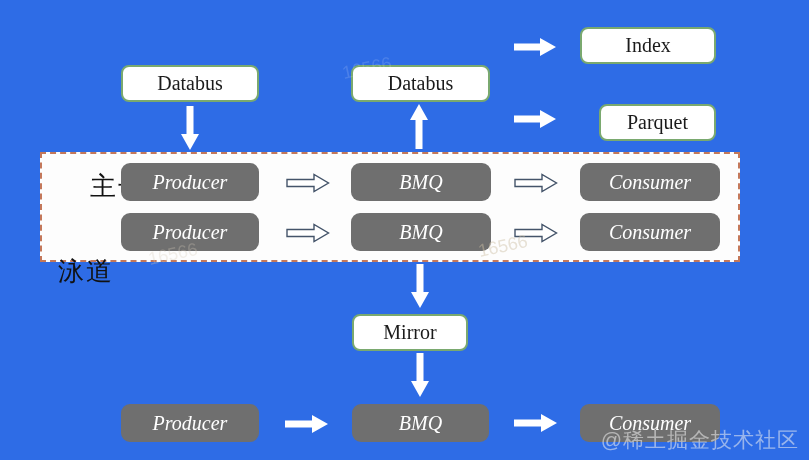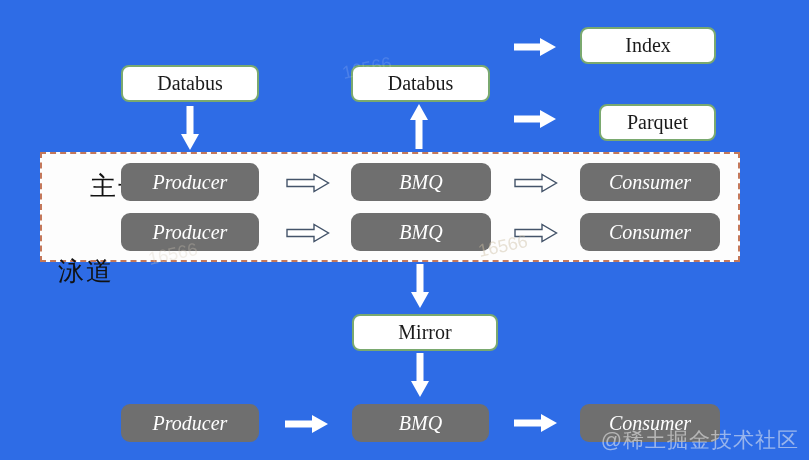--- a/index.html
+++ b/index.html
@@ -125,21 +125,21 @@
   <svg class="arrow" style="left:514px;top:223px;" width="44" height="20" viewBox="0 0 44 20">
     <polygon points="1,6.5 28,6.5 28,1.5 42.5,10 28,18.5 28,13.5 1,13.5" fill="#ffffff" stroke="#44546a" stroke-width="1.4"></polygon>
   </svg>
   <div class="box gray" style="left:580px;top:213px;width:140px;height:38px;">
     <span>Consumer</span>
   </div>
 
   <svg class="arrow" style="left:411px;top:264px;" width="18" height="44" viewBox="0 0 18 44">
     <polygon points="5.5,0 5.5,28 0,28 9,44 18,28 12.5,28 12.5,0" fill="#ffffff"></polygon>
   </svg>
-  <div class="box white" style="left:352px;top:314px;width:146px;height:37px;">
+  <div class="box white" style="left:352px;top:314px;width:116px;height:37px;">
     <span>Mirror</span>
   </div>
   <svg class="arrow" style="left:411px;top:353px;" width="18" height="44" viewBox="0 0 18 44">
     <polygon points="5.5,0 5.5,28 0,28 9,44 18,28 12.5,28 12.5,0" fill="#ffffff"></polygon>
   </svg>
 
   <div class="box gray" style="left:121px;top:404px;width:138px;height:38px;">
     <span>Producer</span>
   </div>
   <svg class="arrow" style="left:285px;top:415px;" width="43" height="18" viewBox="0 0 43 18">

